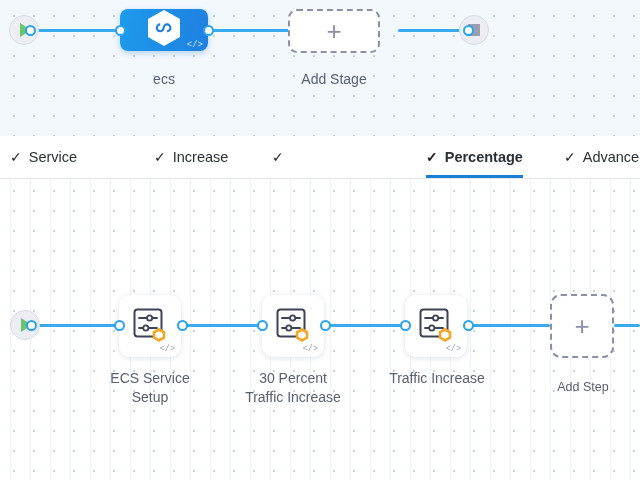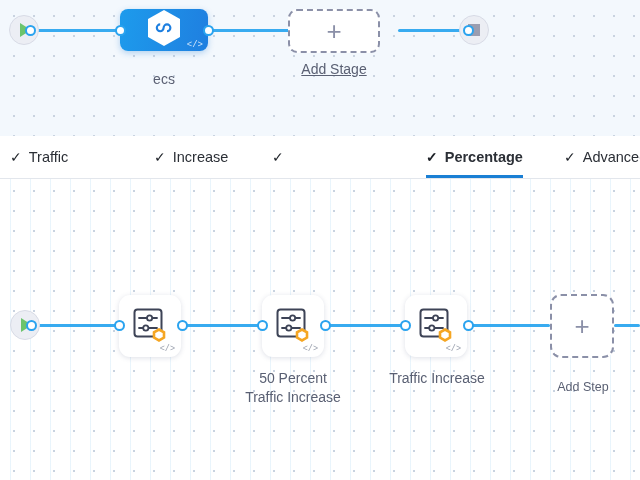--- a/index.html
+++ b/index.html
@@ -153,32 +153,32 @@
       </span>
       <span class="code-badge">&lt;/&gt;</span>
     </div>
     <div class="port" style="left:115px; top:25px;"></div>
     <div class="port" style="left:203px; top:25px;"></div>
     <div class="node-label" style="left:109px; top:70px; width:110px;">ecs</div>
 
     <div class="add-stage-box" style="left:288px; top:9px;">
       <span class="plus-glyph">+</span>
     </div>
-    <div class="node-label" style="left:279px; top:60px; width:110px;text-decoration:underline;">Add Stage</div>
+    <div class="node-label" style="left:279px; top:70px; width:110px;">Add Stage</div>
 
     <div class="endcap" style="left:459px; top:15px;">
       <div class="stop-sq"></div>
     </div>
     <div class="port" style="left:463px; top:25px;"></div>
   </div>
 
   <div class="tabbar">
     <div class="tab" style="left:10px;">
       <span class="chk">✓</span>
-      <span>Traffic</span>
+      <span>Service</span>
     </div>
     <div class="tab" style="left:154px;">
       <span class="chk">✓</span>
       <span>Increase</span>
     </div>
     <div class="tab" style="left:272px;">
       <span class="chk">✓</span>
     </div>
     <div class="tab active" style="left:426px;">
       <span class="chk">✓</span>
@@ -216,20 +216,24 @@
             <circle cx="14.8" cy="22" r="2.6" fill="#ffffff"></circle>
           </g>
           <polygon points="28,22.5 34,25.8 34,32 28,35.3 22,32 22,25.8" fill="#ffffff"></polygon>
           <polygon points="28,23.5 33,26.3 33,31.6 28,34.4 23,31.6 23,26.3" fill="none" stroke="#f5a623" stroke-width="2.6"></polygon>
         </svg>
       </span>
       <span class="code-badge-dark">&lt;/&gt;</span>
     </div>
     <div class="port" style="left:114px; top:141px;"></div>
     <div class="port" style="left:177px; top:141px;"></div>
+    <div class="node-label" style="left:90px; top:190px; width:120px;">
+      <div>ECS Service</div>
+      <div>Setup</div>
+    </div>
 
     <div class="step-node" style="left:262px; top:116px;">
       <span class="step-icon">
         <svg width="38" height="38" viewBox="0 0 38 38">
           <rect x="3.5" y="3.5" width="27" height="27" rx="3" fill="none" stroke="#3d4356" stroke-width="2"></rect>
           <g stroke="#3d4356" stroke-width="1.8" fill="none" stroke-linecap="round">
             <line x1="8" y1="12" x2="16" y2="12"></line>
             <line x1="21" y1="12" x2="26" y2="12"></line>
             <circle cx="18.6" cy="12" r="2.6" fill="#ffffff"></circle>
             <line x1="8" y1="22" x2="12" y2="22"></line>
@@ -238,21 +242,21 @@
           </g>
           <polygon points="28,22.5 34,25.8 34,32 28,35.3 22,32 22,25.8" fill="#ffffff"></polygon>
           <polygon points="28,23.5 33,26.3 33,31.6 28,34.4 23,31.6 23,26.3" fill="none" stroke="#f5a623" stroke-width="2.6"></polygon>
         </svg>
       </span>
       <span class="code-badge-dark">&lt;/&gt;</span>
     </div>
     <div class="port" style="left:257px; top:141px;"></div>
     <div class="port" style="left:320px; top:141px;"></div>
     <div class="node-label" style="left:233px; top:190px; width:120px;">
-      <div>50 Percent</div>
+      <div>30 Percent</div>
       <div>Traffic Increase</div>
     </div>
 
     <div class="step-node" style="left:405px; top:116px;">
       <span class="step-icon">
         <svg width="38" height="38" viewBox="0 0 38 38">
           <rect x="3.5" y="3.5" width="27" height="27" rx="3" fill="none" stroke="#3d4356" stroke-width="2"></rect>
           <g stroke="#3d4356" stroke-width="1.8" fill="none" stroke-linecap="round">
             <line x1="8" y1="12" x2="16" y2="12"></line>
             <line x1="21" y1="12" x2="26" y2="12"></line>

